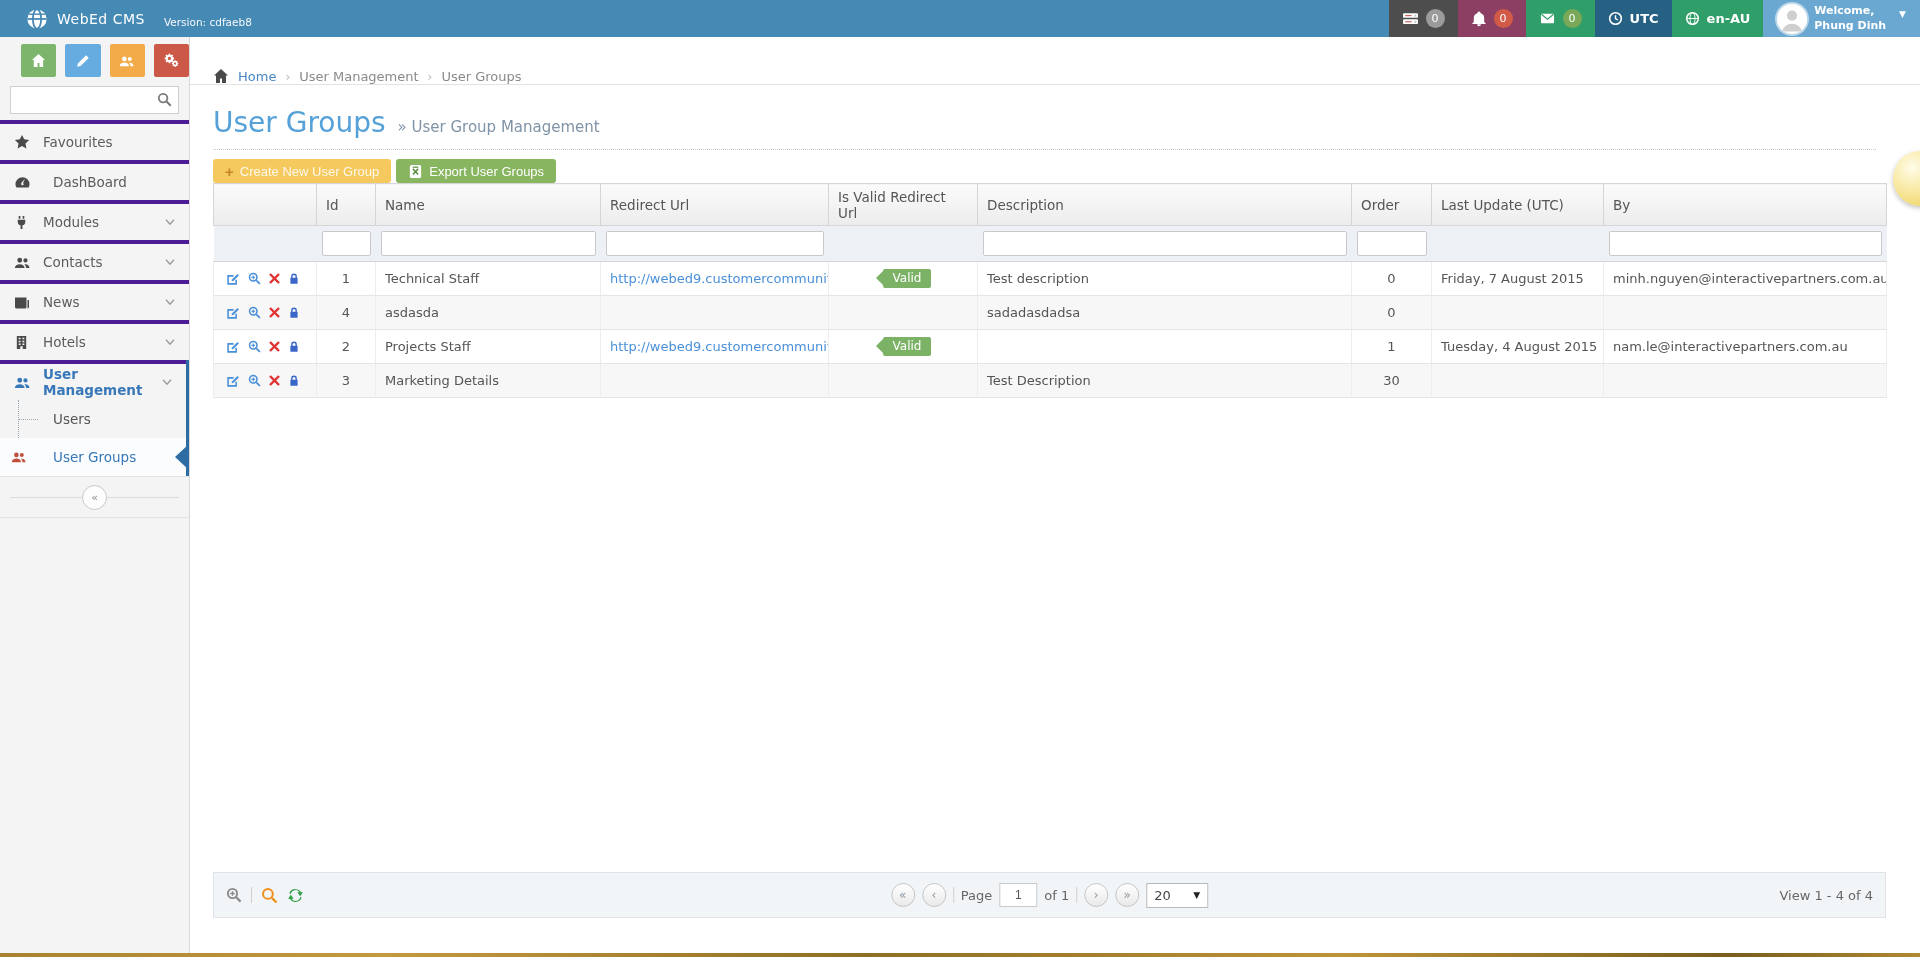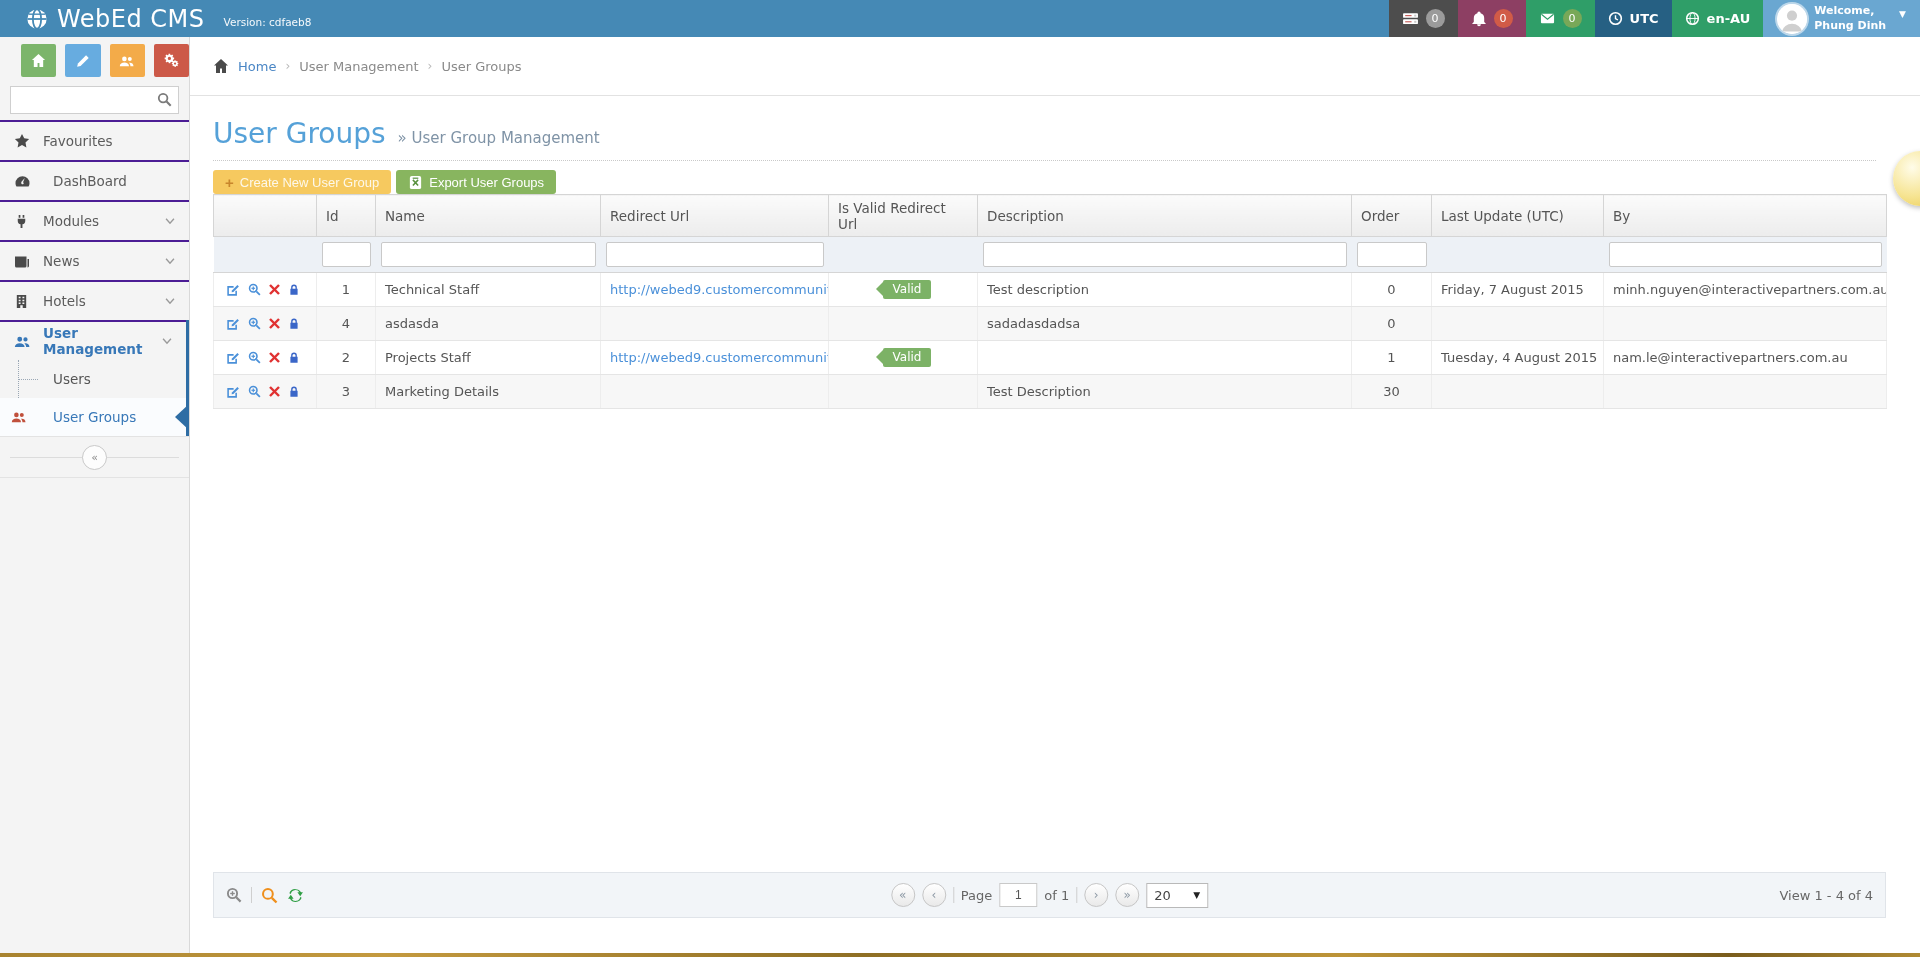--- a/index.html
+++ b/index.html
@@ -3,21 +3,21 @@
 <meta charset="utf-8">
 <style>
   * { box-sizing: border-box; margin: 0; padding: 0; }
   html,body { width:1920px; height:957px; overflow:hidden; }
   body { font-family:"DejaVu Sans","Liberation Sans",sans-serif; font-size:13px; color:#555; background:#fff; position:relative; }
   svg { display:block; }
 
   
   .topbar { height:37px; background:#4589b5; display:flex; align-items:stretch; color:#fff; }
   .brand { display:flex; align-items:center; padding-left:26px; gap:9px; }
-  .brand-name { font-size:24px; letter-spacing:.5px; }
+  .brand-name { font-size:14px; letter-spacing:.5px; }
   .brand-ver { font-size:10.5px; margin-left:10px; margin-top:7px; opacity:.95; }
   .tb-right { margin-left:auto; display:flex; align-items:stretch; }
   .tb-box { display:flex; align-items:center; gap:7px; padding:0 13px; cursor:pointer; }
   .tb-box.tasks { background:#4d4d4d; }
   .tb-box.bell  { background:#8d3f63; }
   .tb-box.mail  { background:#2f9e68; }
   .tb-box.utc   { background:#266083; font-weight:bold; }
   .tb-box.loc   { background:#2f9e68; font-weight:bold; }
   .tb-box.user  { background:#6aa7d1; padding:0 14px; }
   .badge { min-width:19px; height:19px; border-radius:50%; font-size:11px; line-height:19px; text-align:center; color:#fff; padding:0 2px; }
@@ -32,42 +32,42 @@
   .content { flex:1; background:#fff; position:relative; }
 
   
   .quick { display:flex; gap:9px; padding:7px 0 6px 21px; }
   .qbtn { width:37px; height:33px; border:none; border-radius:2px; color:#fff; display:flex; align-items:center; justify-content:center; cursor:pointer; }
   .qbtn.green{background:#7cb56b;} .qbtn.blue{background:#67ace0;} .qbtn.orange{background:#f3ab49;} .qbtn.red{background:#cc5948;}
   .side-search { position:relative; margin:3px 10px 6px 10px; }
   .side-search input { width:100%; height:28px; border:1px solid #cfcfcf; background:#fff; padding:0 26px 0 8px; font-size:13px; color:#555; outline:none; }
   .side-search .sicon { position:absolute; right:7px; top:6px; color:#7a7a7a; }
   .menu { list-style:none; }
-  .mi { height:40px; display:flex; align-items:center; padding:0 12px 0 14px; border-top:2px solid #4c1d95; color:#5b5b5b; cursor:pointer; font-size:13.5px; }
+  .mi { height:40px; display:flex; align-items:center; padding:0 12px 0 14px; border-top:4px solid #4c1d95; color:#5b5b5b; cursor:pointer; font-size:13.5px; }
   .mi .micon { width:19px; color:#4a4a4a; flex:none; }
   .mi .mlabel { margin-left:10px; }
   .mi .chev { margin-left:auto; color:#9a9a9a; }
   .mi.indent .mlabel { margin-left:20px; }
   .mi.active { color:#3878b8; }
   .mi.active .micon { color:#3878b8; }
   .active-section { border-right:3px solid #2e6da4; }
   .submenu { list-style:none; position:relative; }
   .submenu::before { content:""; position:absolute; left:18px; top:0; bottom:12px; border-left:1px dotted #9aa7b5; }
   .smi { height:38px; display:flex; align-items:center; padding-left:53px; color:#555; cursor:pointer; position:relative; font-size:13.5px; }
   .smi.users::after { content:""; position:absolute; left:18px; top:19px; width:20px; border-top:1px dotted #9aa7b5; }
   .smi.active { color:#3878b8; background:#fafcfe; }
   .smi .subicon { position:absolute; left:11px; top:11px; color:#c0503c; }
   .smi .active-arrow { position:absolute; right:-3px; top:6px; width:0; height:0; border-top:13px solid transparent; border-bottom:13px solid transparent; border-right:14px solid #2e6da4; }
   .collapse-row { border-top:1px solid #e3e3e3; height:41px; position:relative; display:flex; align-items:center; justify-content:center; }
   .collapse-row::before { content:""; position:absolute; left:10px; right:10px; top:20px; border-top:1px solid #dcdcdc; }
   .collapse-btn { position:relative; width:25px; height:25px; border-radius:50%; border:1px solid #c9c9c9; background:#fdfdfd; color:#8a8a8a; font-size:11px; line-height:23px; text-align:center; cursor:pointer; }
   .side-rest { border-top:1px solid #e3e3e3; height:8px; }
 
   
-  .crumb-bar { height:59px; border-bottom:1px solid #e2e2e2; display:flex; align-items:center; padding-left:23px; gap:9px; background:#fff; }
+  .crumb-bar { height:48px; border-bottom:1px solid #e2e2e2; display:flex; align-items:flex-end; padding-left:23px; gap:9px; background:#fff; }
   .crumb-home-icon { color:#4a4a4a; }
   .crumb-link { color:#4a86c5; cursor:pointer; }
   .crumb-sep { color:#b8b8b8; font-size:12px; }
   .crumb-txt { color:#8a8a8a; }
 
   
   .page-head { padding:21px 0 0 23px; display:flex; align-items:baseline; }
   .page-title { font-size:28px; font-weight:normal; color:#55a1d8; }
   .page-sub { font-size:15px; color:#7f93a6; margin-left:12px; }
   .dotted-sep { margin:10px 0 0 23px; width:1663px; border-bottom:1px dotted #c9c9c9; }
@@ -339,20 +339,33 @@
           </span>
         <span class="mlabel">DashBoard</span>
       </li>
       <li class="mi">
         <span class="micon">
             <svg width="15" height="15">
               <use href="#i-plug"></use>
             </svg>
           </span>
         <span class="mlabel">Modules</span>
+        <span class="chev">
+            <svg width="14" height="14">
+              <use href="#i-chevd"></use>
+            </svg>
+          </span>
+      </li>
+      <li class="mi">
+        <span class="micon">
+            <svg width="17" height="17">
+              <use href="#i-users"></use>
+            </svg>
+          </span>
+        <span class="mlabel">Contacts</span>
         <span class="chev">
             <svg width="14" height="14">
               <use href="#i-chevd"></use>
             </svg>
           </span>
       </li>
       <li class="mi">
         <span class="micon">
             <svg width="16" height="16">
               <use href="#i-news"></use>

